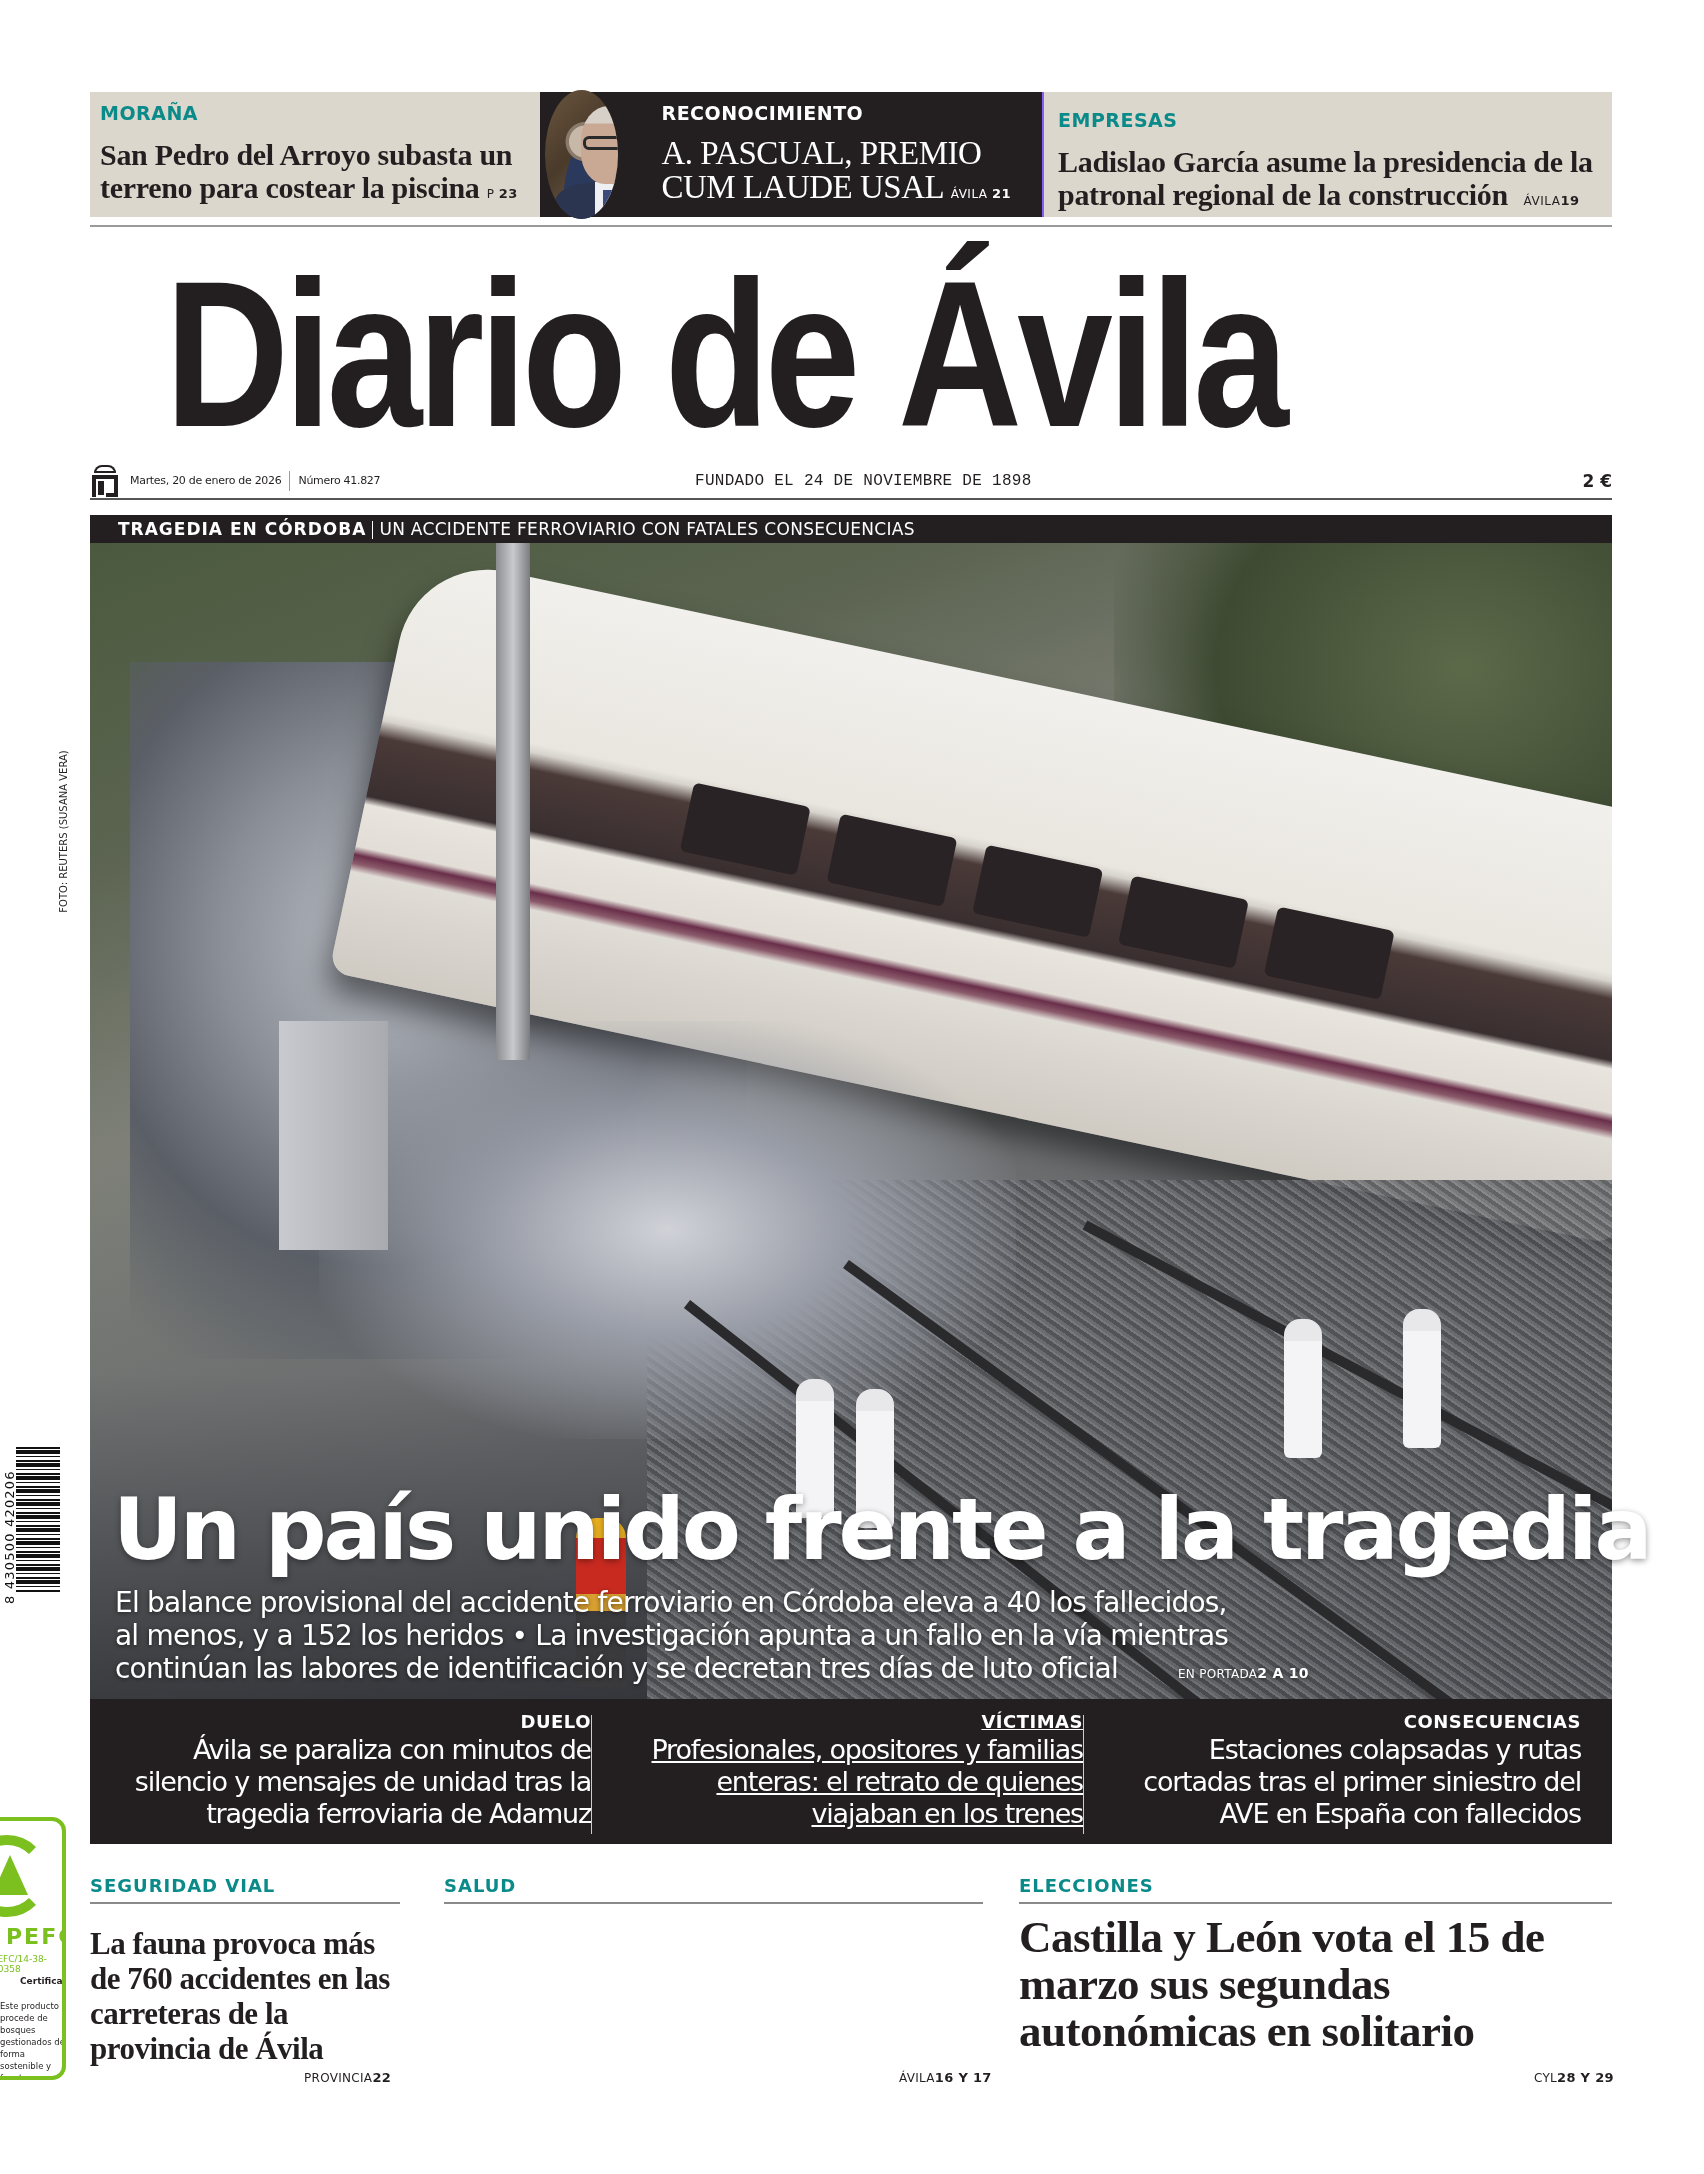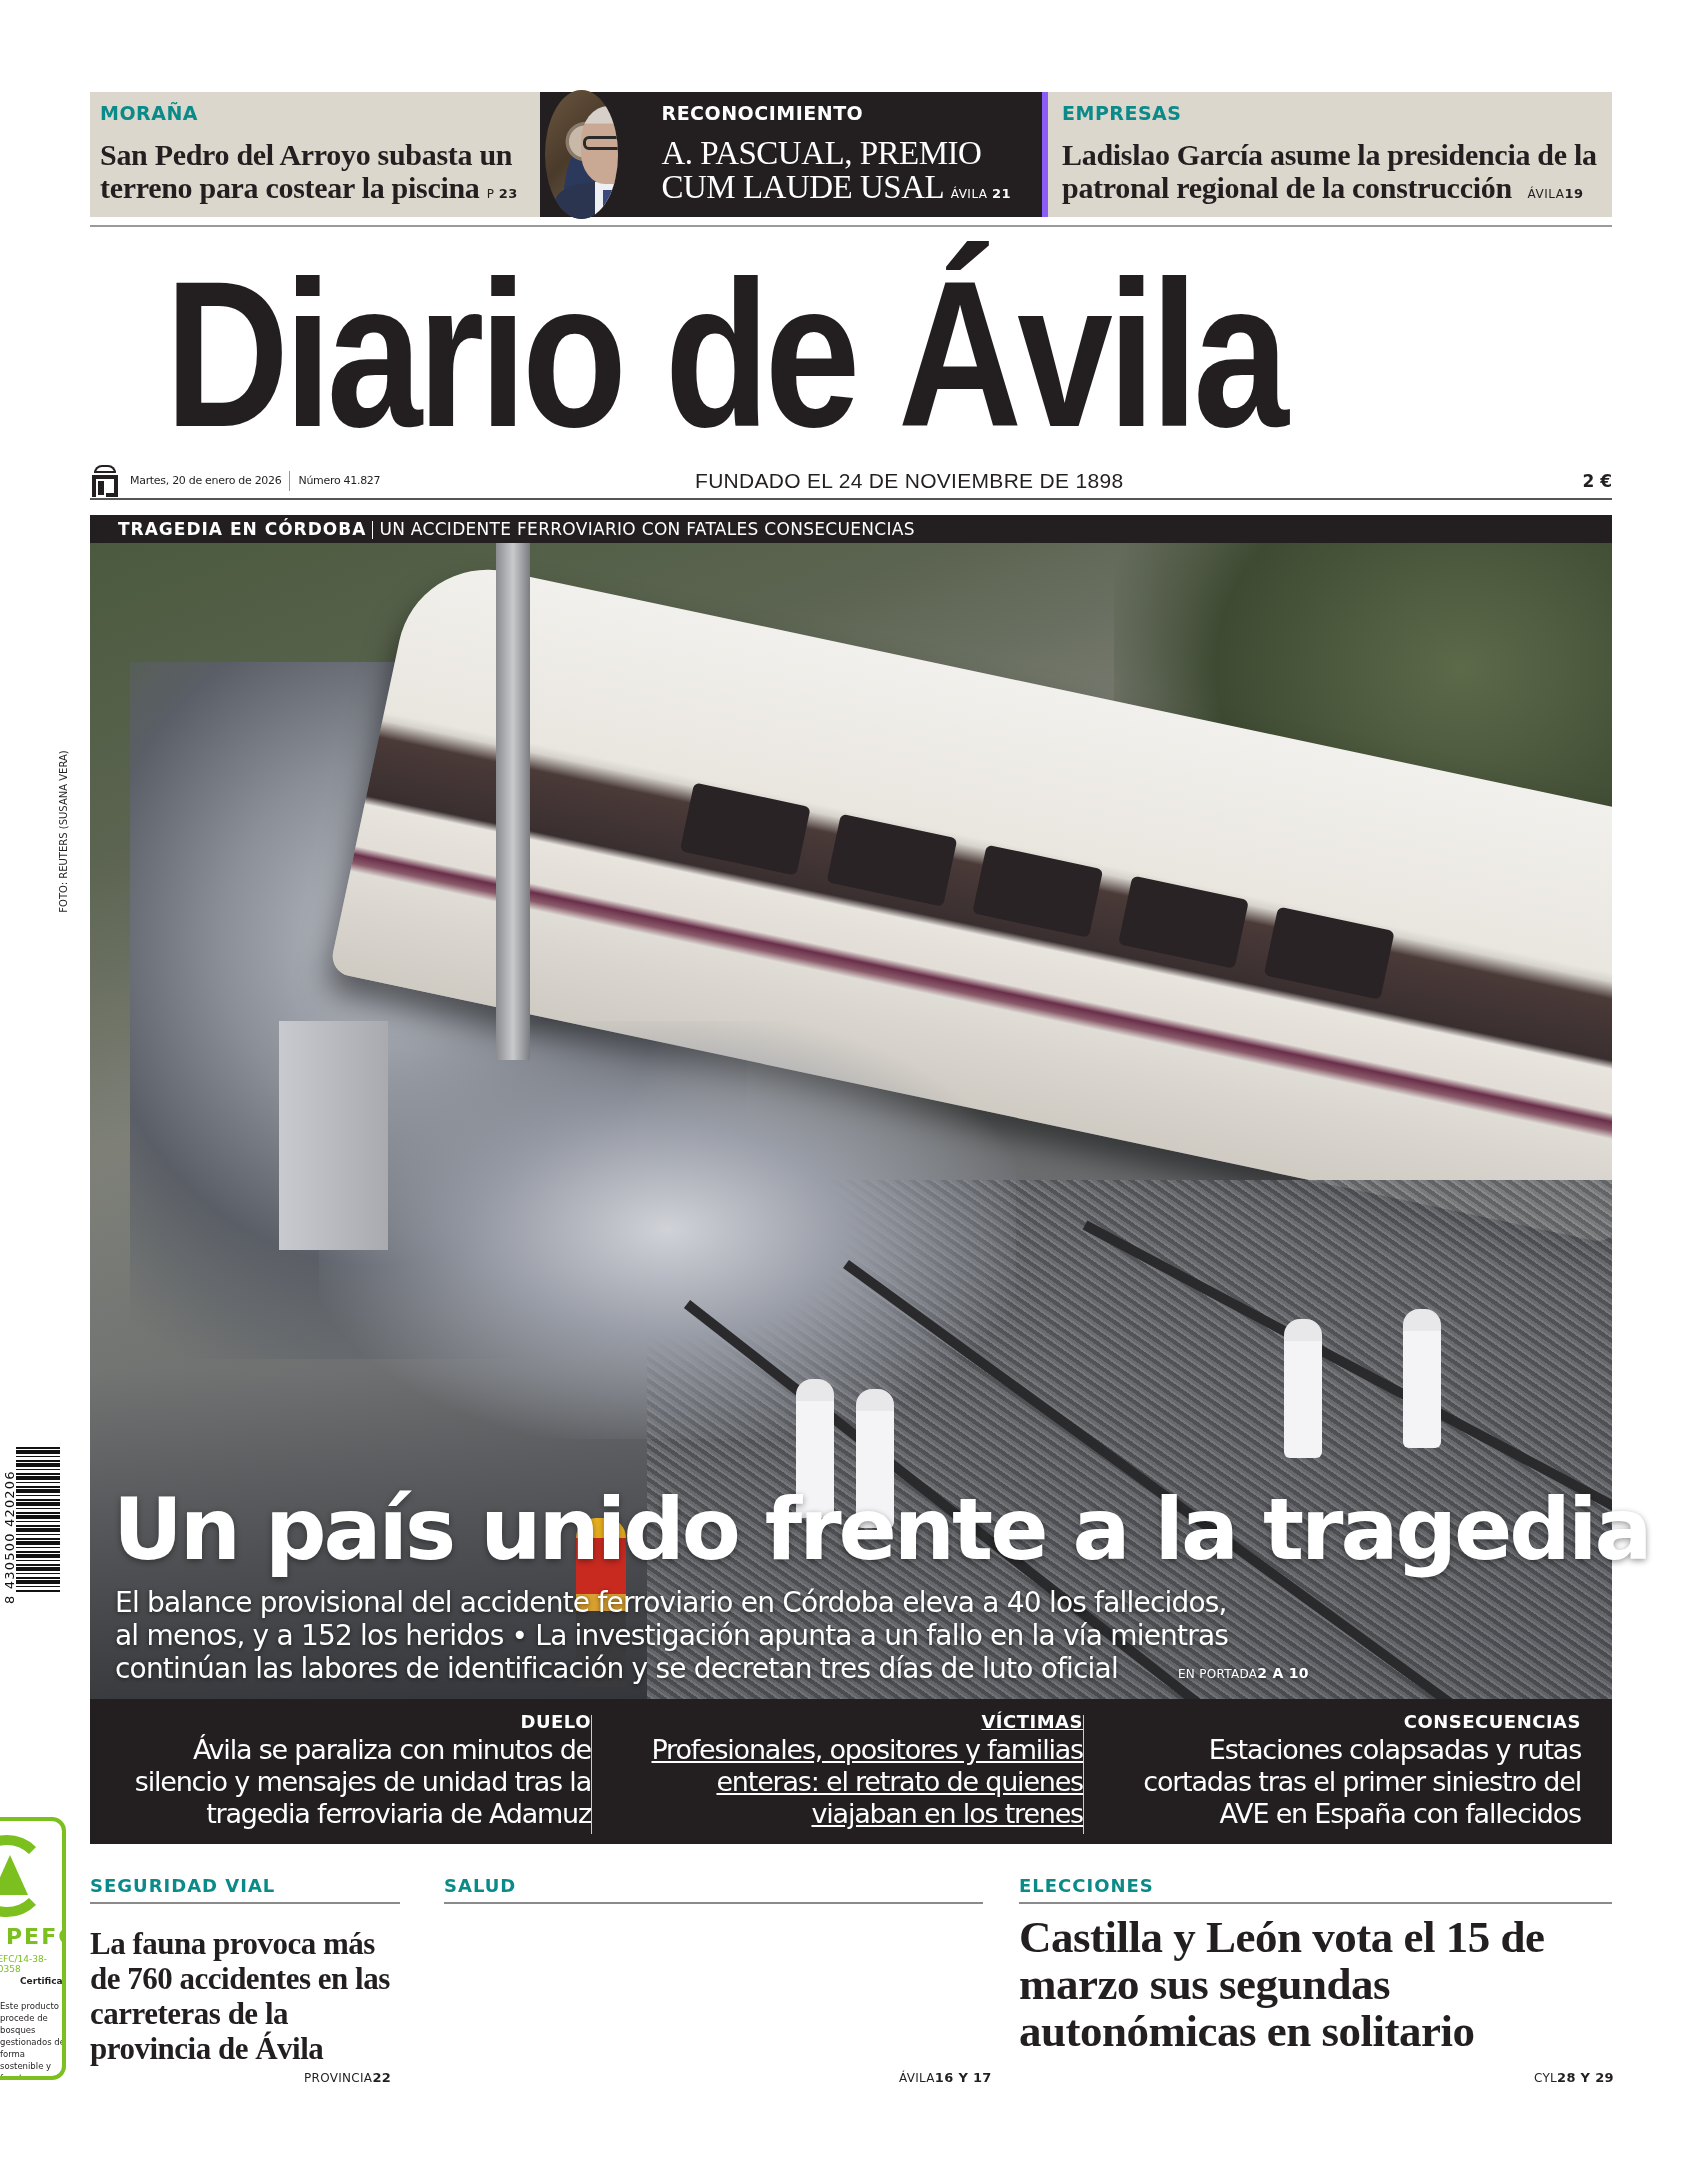--- a/index.html
+++ b/index.html
@@ -6,21 +6,21 @@
   html, body { width: 1704px; height: 2174px; background: #ffffff; overflow: hidden; }
   body { position: relative; font-family: "Liberation Sans", sans-serif; color: #231f20; }
 
   
   .teasers { position: absolute; left: 90px; top: 92px; width: 1522px; height: 125px; display: flex; }
   .teaser { position: relative; height: 125px; }
   .teaser.light { background: #dbd7cc; }
   .teaser.dark { background: #231f20; color: #fff; gap: 32px; }
   .t1 { width: 450px; padding: 10px 0 0 10px; }
   .t2 { width: 502px; display: flex; }
-  .t3 { width: 570px; padding: 10px 0 0 14px; border-left: 6px solid #8b5cf6; }
+  .t3 { width: 570px; padding: 17px 0 0 14px; border-left: 2px solid #8b5cf6; }
   .kicker { font-family: "DejaVu Sans", sans-serif; font-weight: bold; font-size: 19px; letter-spacing: 0.5px; color: #0b8a8a; }
   .dark .kicker { color: #ffffff; }
   .teaser-title { font-family: "Liberation Serif", serif; font-size: 30px; line-height: 33px; margin-top: 14px; letter-spacing: -0.3px; }
   .t1 .teaser-title, .t3 .teaser-title { font-weight: bold; }
   .pageref { font-family: "DejaVu Sans", sans-serif; font-size: 12px; font-weight: normal; letter-spacing: 0.5px; }
   .pageref b { font-weight: bold; font-size: 13px; }
   .photo-circle { width: 129px; height: 129px; border-radius: 50%; margin: -2px 0 0 5px; overflow: hidden; position: relative;
     background: radial-gradient(circle at 55% 40%, #c8b8a8 0 18%, #8a7a6a 19% 22%, transparent 23%),
                 radial-gradient(ellipse at 50% 90%, #2b3a5c 0 35%, transparent 36%),
                 linear-gradient(135deg, #6b5740 0%, #4a3a2a 45%, #7a6a58 100%); }
@@ -41,21 +41,21 @@
     letter-spacing: -6px; color: #231f20; transform: scaleX(0.83); transform-origin: left top; white-space: nowrap; }
 
   .dateline { position: absolute; left: 90px; top: 466px; width: 1522px; height: 30px; display: flex; align-items: center; }
   .crest { width: 30px; height: 32px; position: relative; margin-right: 10px; }
   .crest .crown { position: absolute; left: 4px; top: 0; width: 22px; height: 8px; border: 2px solid #231f20; border-radius: 8px 8px 0 0; }
   .crest .shield { position: absolute; left: 2px; top: 10px; width: 26px; height: 22px; background: #231f20; }
   .crest .shield::before { content: ""; position: absolute; left: 14px; top: 4px; width: 8px; height: 14px; background: #fff; }
   .crest .shield::after { content: ""; position: absolute; left: 4px; top: 4px; width: 6px; height: 14px; border: 2px solid #fff; }
   .date-text { font-family: "DejaVu Sans", sans-serif; font-size: 11px; color: #231f20; letter-spacing: -0.3px; }
   .sep { display: inline-block; width: 1px; height: 20px; background: #999; margin: 0 8px; vertical-align: middle; }
-  .founded { position: absolute; left: 605px; font-family: Liberation Sans, sans-serif; font-size: 21px; letter-spacing: 0.3px; color: #231f20; }
+  .founded { position: absolute; left: 605px; font-family: Liberation Mono, monospace; font-size: 16px; letter-spacing: 0.3px; color: #231f20; }
   .price { position: absolute; right: 0; font-family: "DejaVu Sans", sans-serif; font-weight: bold; font-size: 17px; }
   .rule-date { position: absolute; left: 90px; top: 498px; width: 1522px; height: 2px; background: #555; }
 
   
   .main { position: absolute; left: 90px; top: 515px; width: 1522px; height: 1329px; overflow: hidden; background: #3a3d42; }
   .section-strip { position: absolute; left: 0; top: 0; width: 1522px; height: 28px; background: #231f20; color: #fff; z-index: 5;
     font-family: "DejaVu Sans", sans-serif; font-size: 17px; line-height: 28px; padding-left: 28px; letter-spacing: 0.3px; }
   .section-strip b { font-weight: bold; letter-spacing: 1px; }
   .section-strip .bar { display: inline-block; width: 1px; height: 18px; background: #fff; margin: 0 6px; vertical-align: middle; }
 

